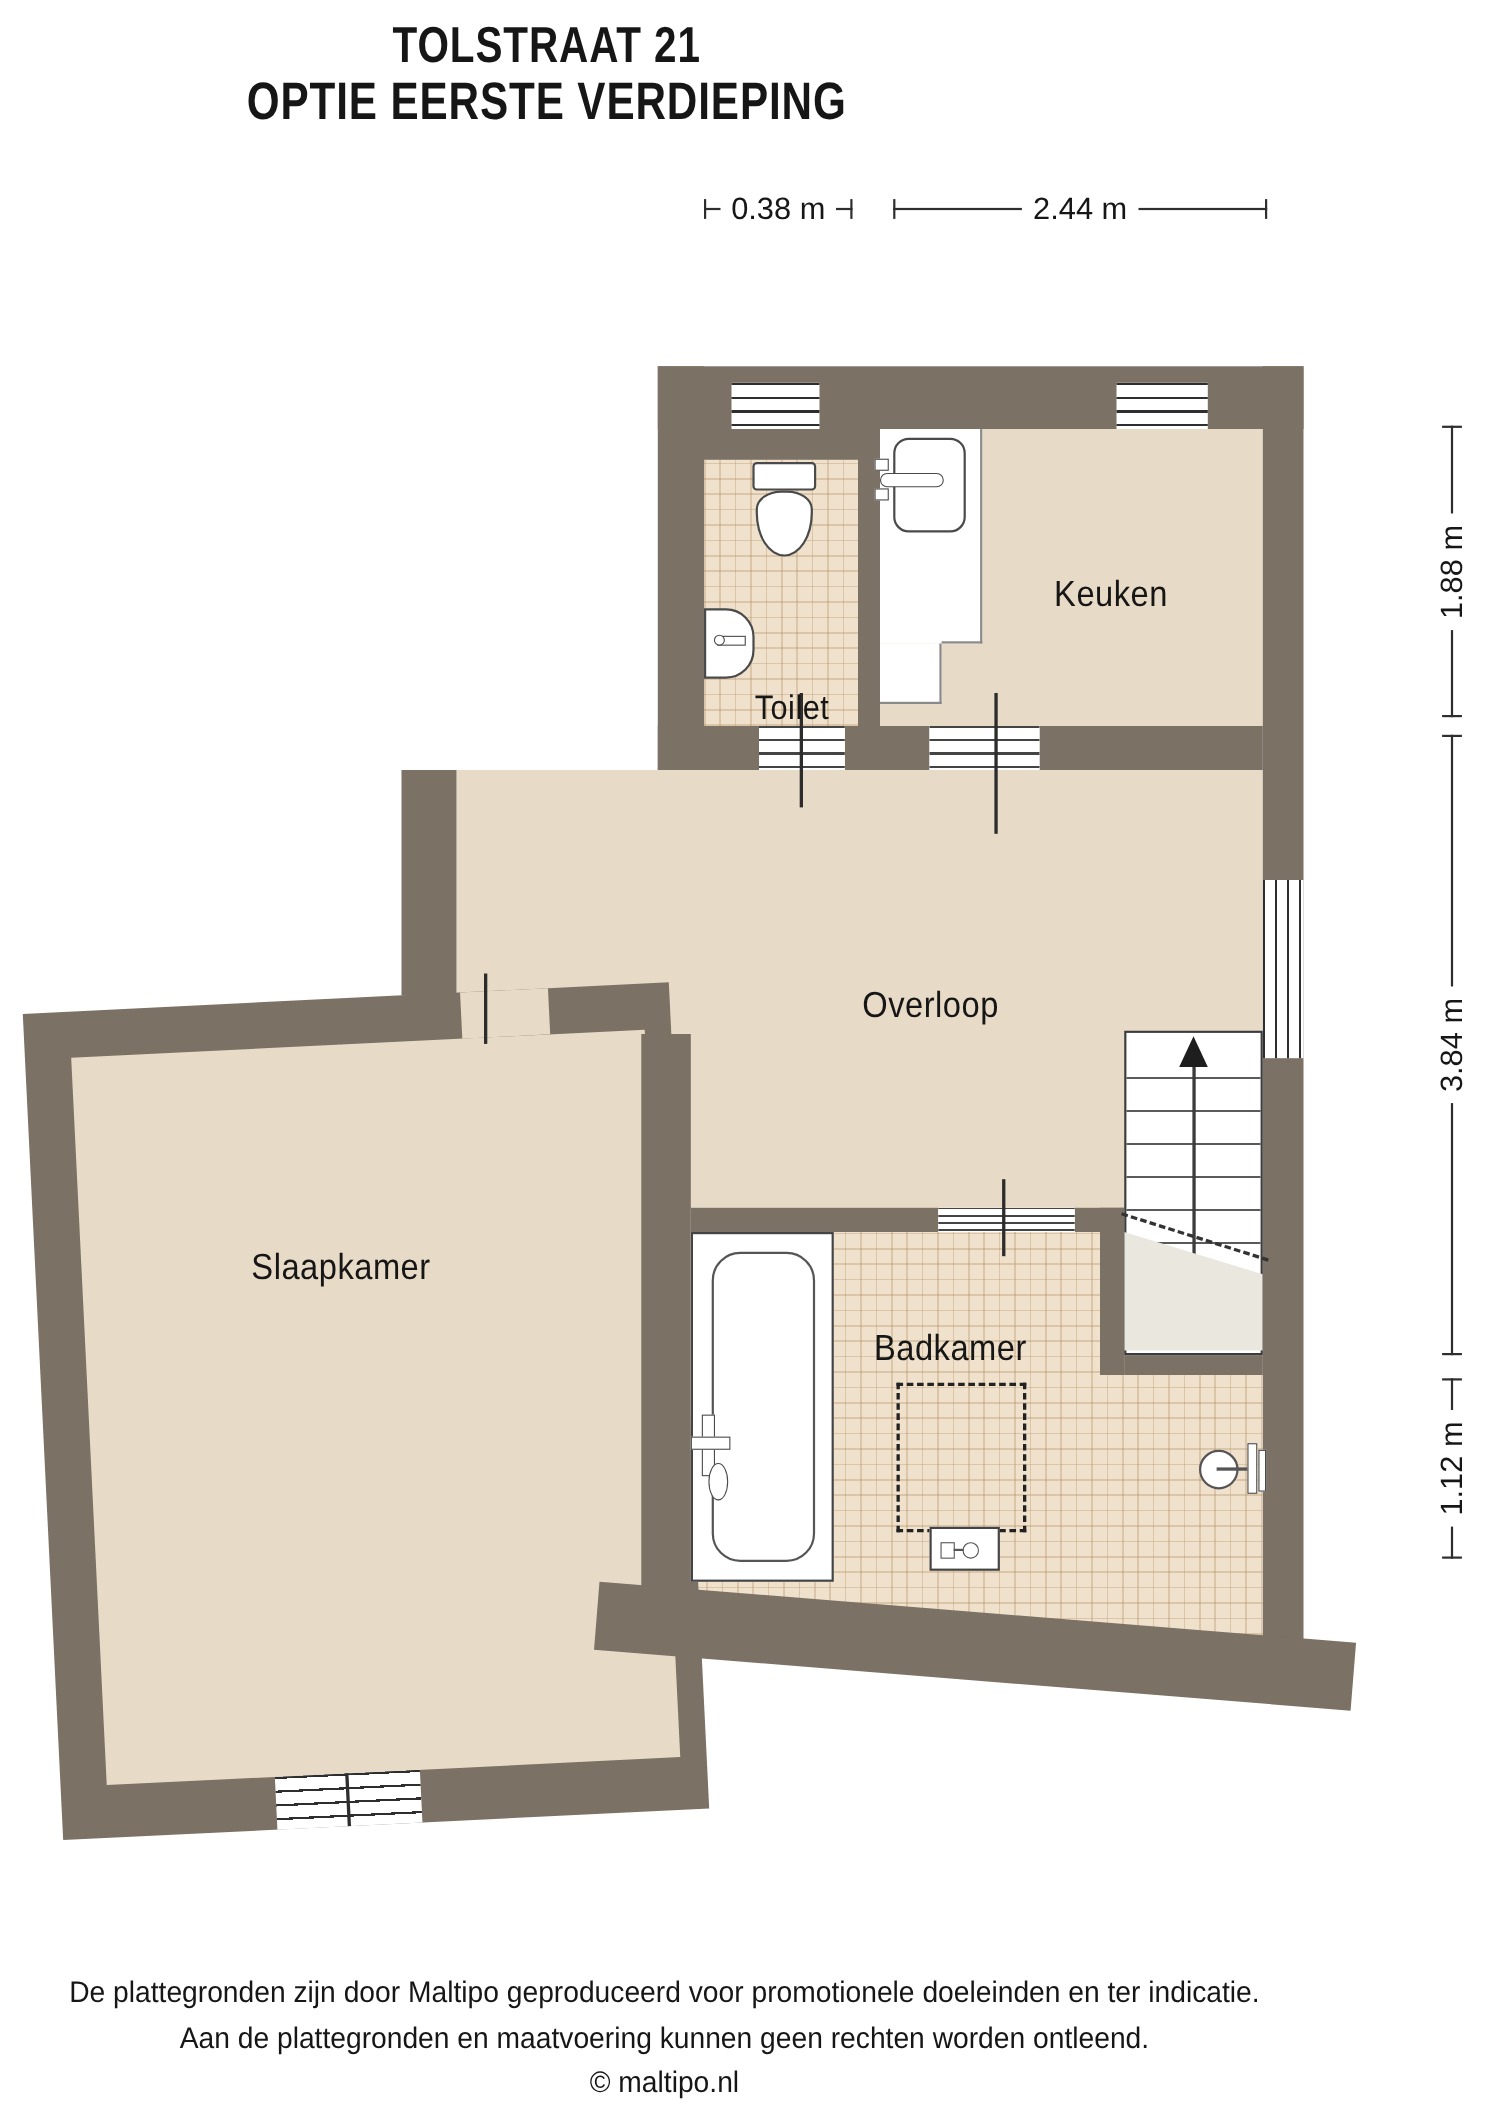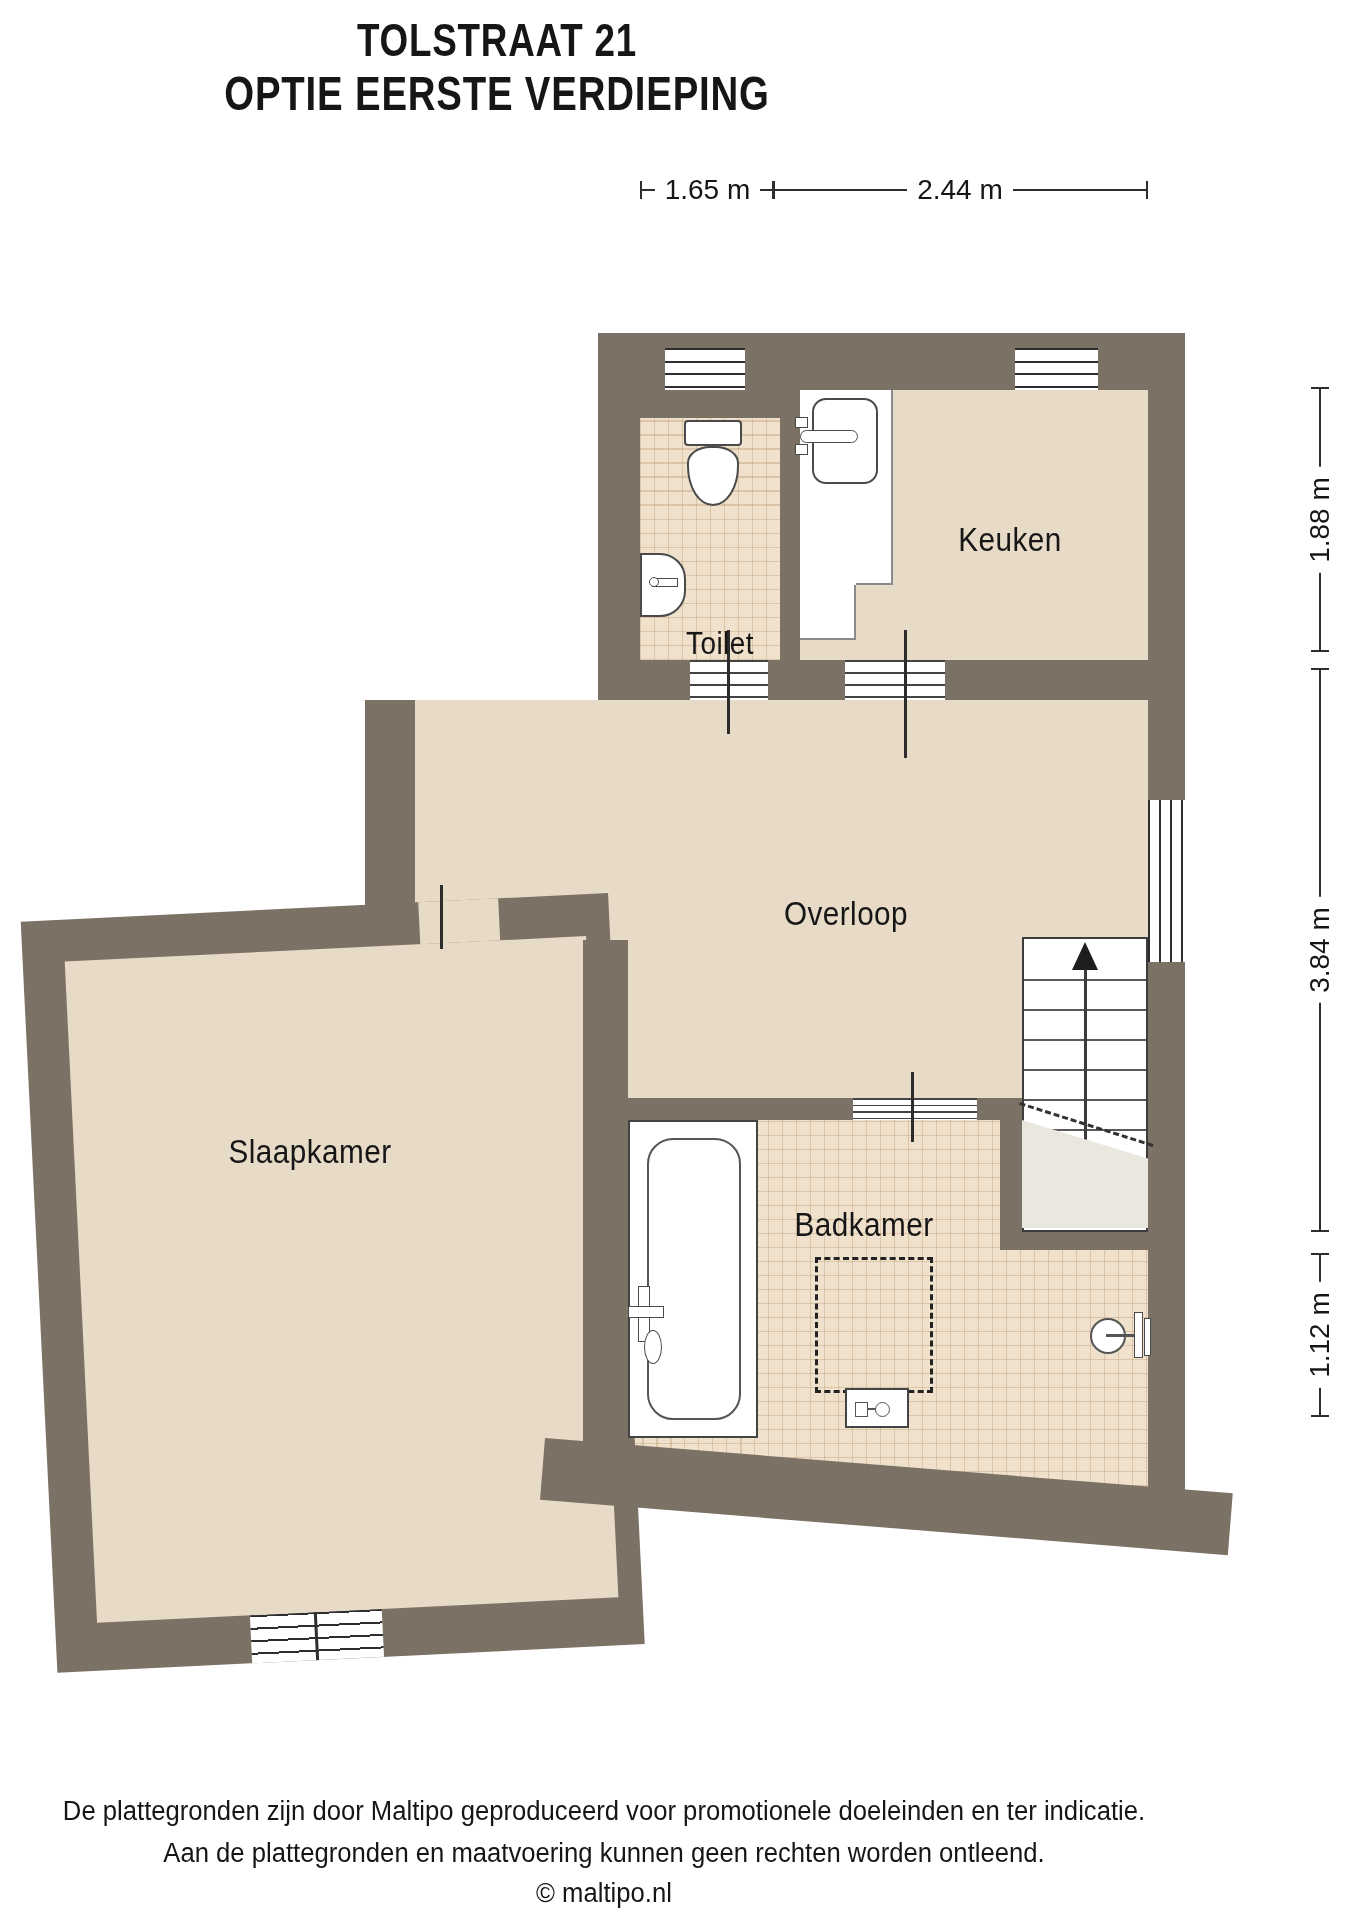--- a/index.html
+++ b/index.html
@@ -130,23 +130,23 @@
   <div class="fix" style="left:1144px;top:1318px;width:7px;height:38px;border-width:1.5px;"></div>
 
   <div class="label" style="left:1010px;top:540px;">Keuken</div>
   <div class="label" style="left:720px;top:644px;font-size:31px;">Toilet</div>
   <div class="label" style="left:846px;top:914px;">Overloop</div>
   <div class="label" style="left:310px;top:1152px;">Slaapkamer</div>
   <div class="label" style="left:864px;top:1225px;">Badkamer</div>
 
   <div class="dim h" style="left:640px;top:171px;width:135px;height:38px;">
     <div class="line"></div>
-      <span class="dlabel">1.65 m</span>
+      <span class="dlabel">0.38 m</span>
   </div>
-  <div class="dim h" style="left:772px;top:171px;width:376px;height:38px;">
+  <div class="dim h" style="left:812px;top:171px;width:340px;height:38px;">
     <div class="line"></div>
       <span class="dlabel">2.44 m</span>
   </div>
   <div class="dim v" style="left:1301px;top:387px;width:38px;height:265px;">
     <div class="line"></div>
       <span class="dlabel">1.88 m</span>
   </div>
   <div class="dim v" style="left:1301px;top:668px;width:38px;height:564px;">
     <div class="line"></div>
       <span class="dlabel">3.84 m</span>

